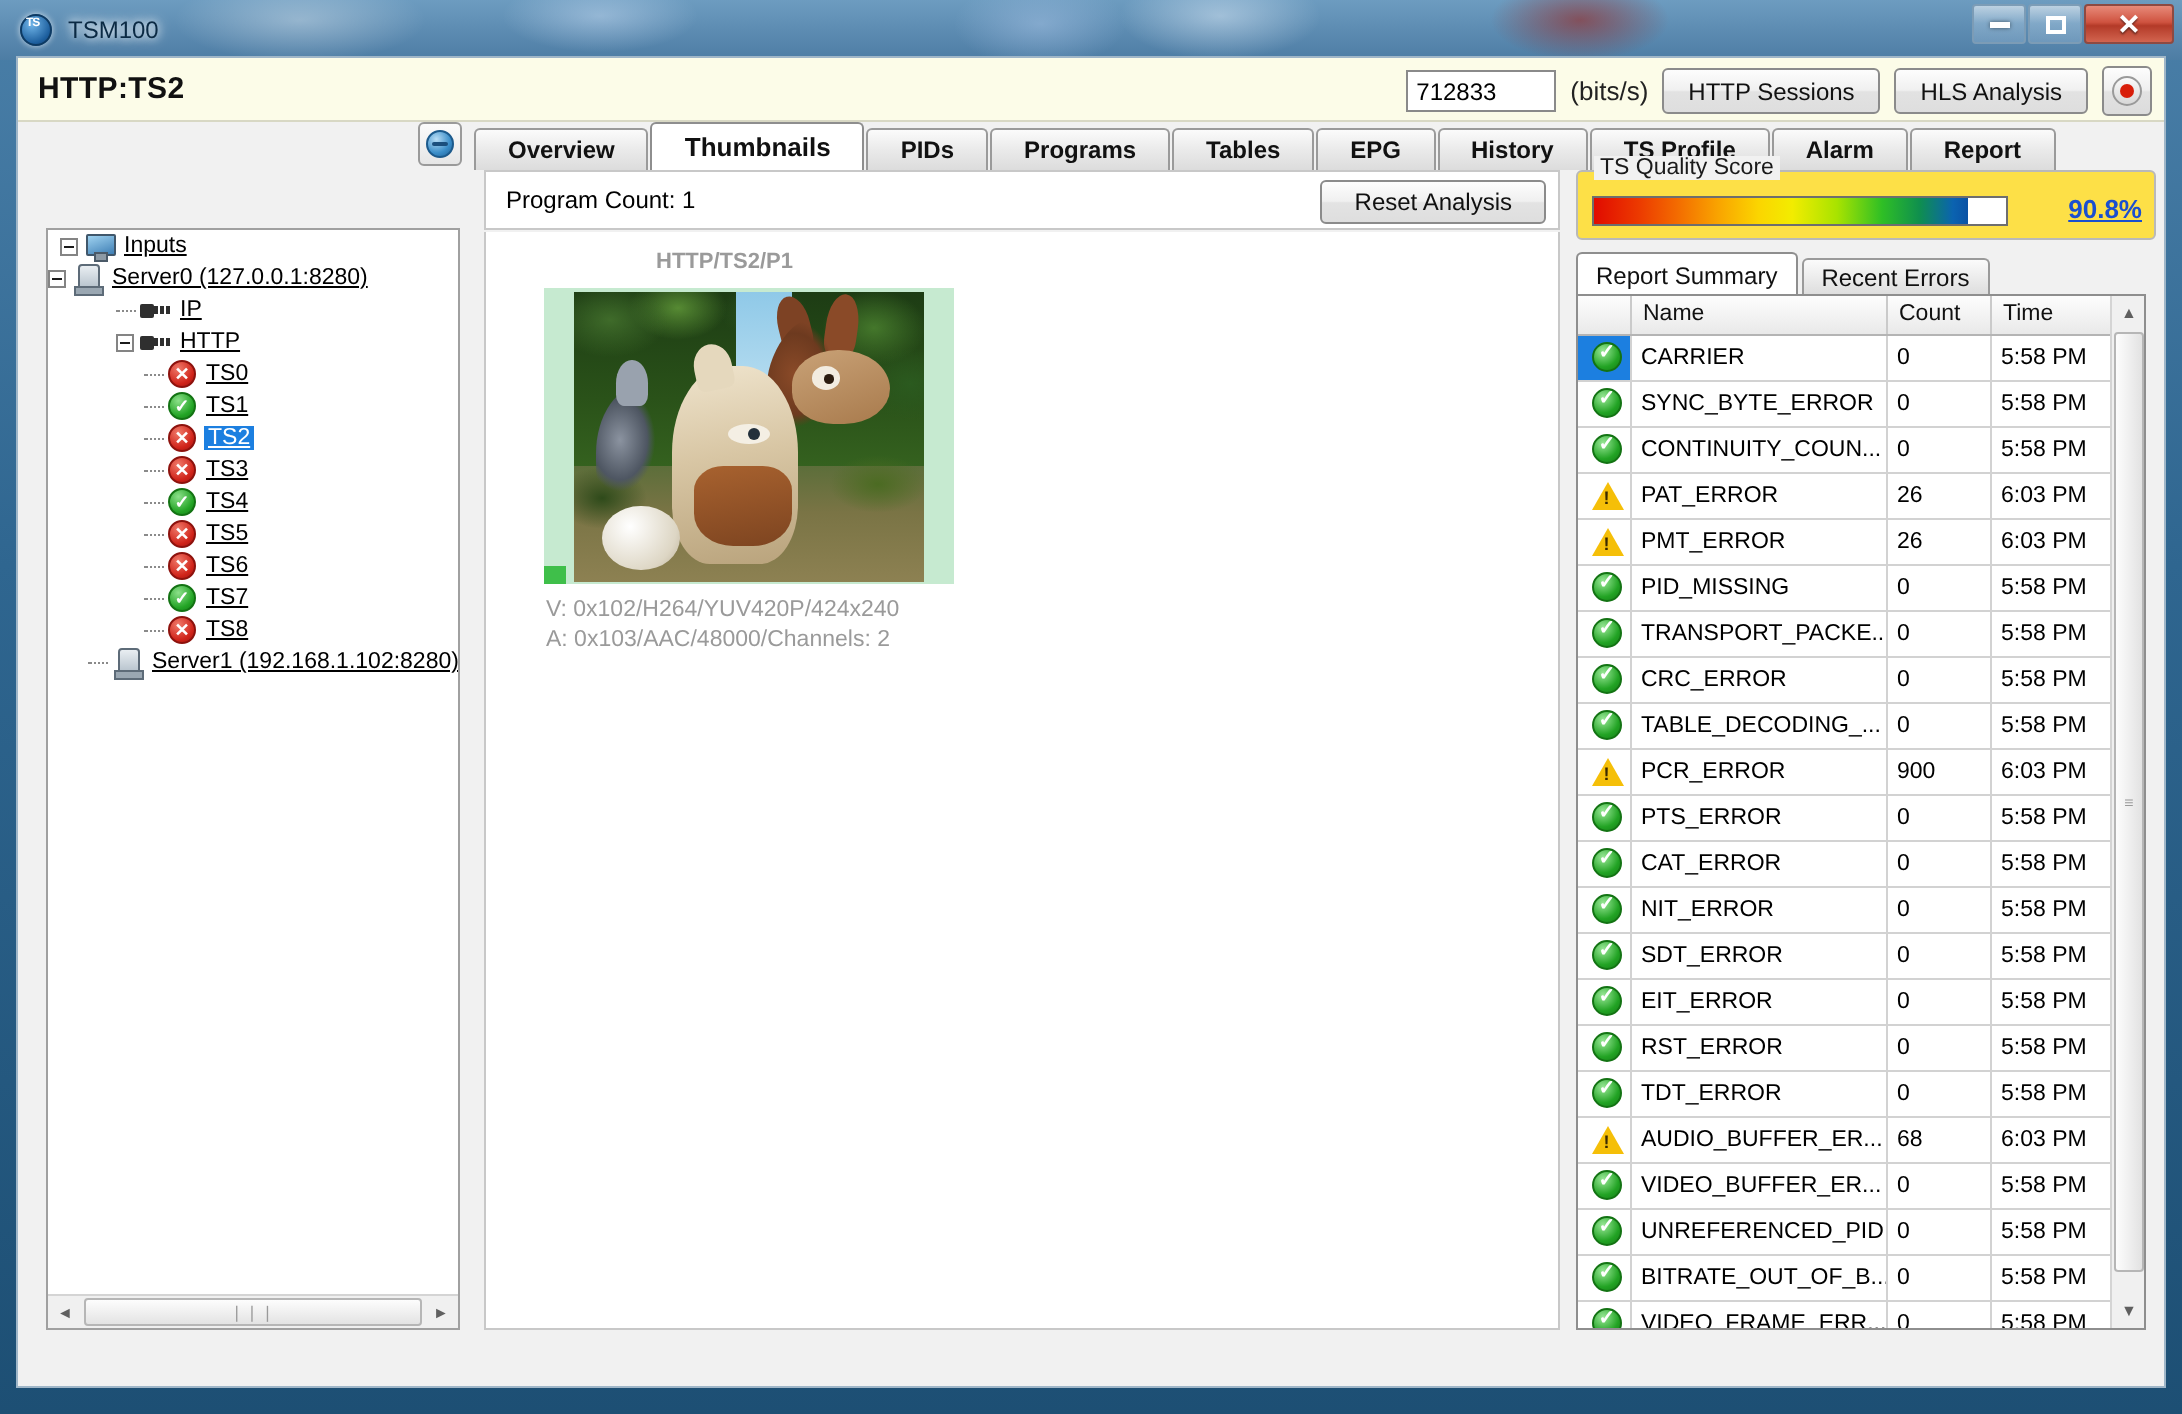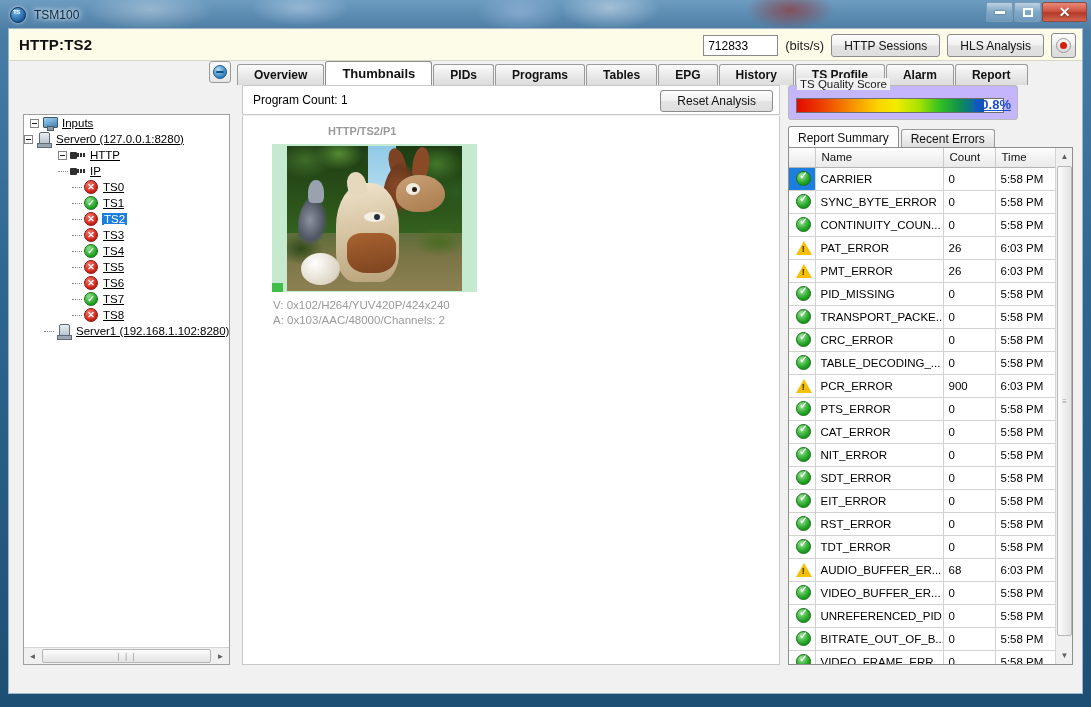--- a/index.html
+++ b/index.html
@@ -408,23 +408,23 @@
   #thumb-meta {
     position: absolute; left: 30px; top: 182px;
     font-size: 11.5px; color: #9a9a9a; line-height: 15px;
   }
 
   
   #right-panel {
     position: absolute; left: 779px; top: 0px; width: 285px; height: 580px;
   }
   #quality-group {
-    position: absolute; left: 0; top: 0; width: 230px; height: 35px;
+    position: absolute; left: 0; top: 0; width: 290px; height: 35px;
     border: 1px solid #b9b9b9; border-radius: 3px;
-    background: #c4b5fd;
+    background: #fde047;
   }
   #quality-legend {
     position: absolute; left: 8px; top: -8px;
     background: #f1f1f1; padding: 0 3px;
     font-size: 11.5px; color: #1a1a1a;
   }
   #quality-bar-wrap {
     position: absolute; left: 7px; top: 12px;
     width: 208px; height: 15px;
     border: 1px solid #6e6e6e; background: #fff;
@@ -593,28 +593,28 @@
               <span class="expander"></span>
               <span class="tree-icon icon-monitor"></span>
               <span class="tree-label">Inputs</span>
             </div>
             <div class="tree-row" style="">
               <span class="expander"></span>
               <span class="tree-icon icon-server"></span>
               <span class="tree-label">Server0 (127.0.0.1:8280)</span>
             </div>
             <div class="tree-row" style="padding-left: 34px;">
+              <span class="dotline"></span>
+              <span class="tree-icon icon-plug"></span>
+              <span class="tree-label">IP</span>
+            </div>
+            <div class="tree-row" style="padding-left: 34px;">
               <span class="expander"></span>
               <span class="tree-icon icon-plug"></span>
               <span class="tree-label">HTTP</span>
-            </div>
-            <div class="tree-row" style="padding-left: 34px;">
-              <span class="dotline"></span>
-              <span class="tree-icon icon-plug"></span>
-              <span class="tree-label">IP</span>
             </div>
             <div class="tree-row" style="padding-left: 48px;">
               <span class="dotline"></span>
               <span class="status-dot err">✕</span>
               <span class="tree-label">TS0</span>
             </div>
             <div class="tree-row" style="padding-left: 48px;">
               <span class="dotline"></span>
               <span class="status-dot ok">✓</span>
               <span class="tree-label">TS1</span>

